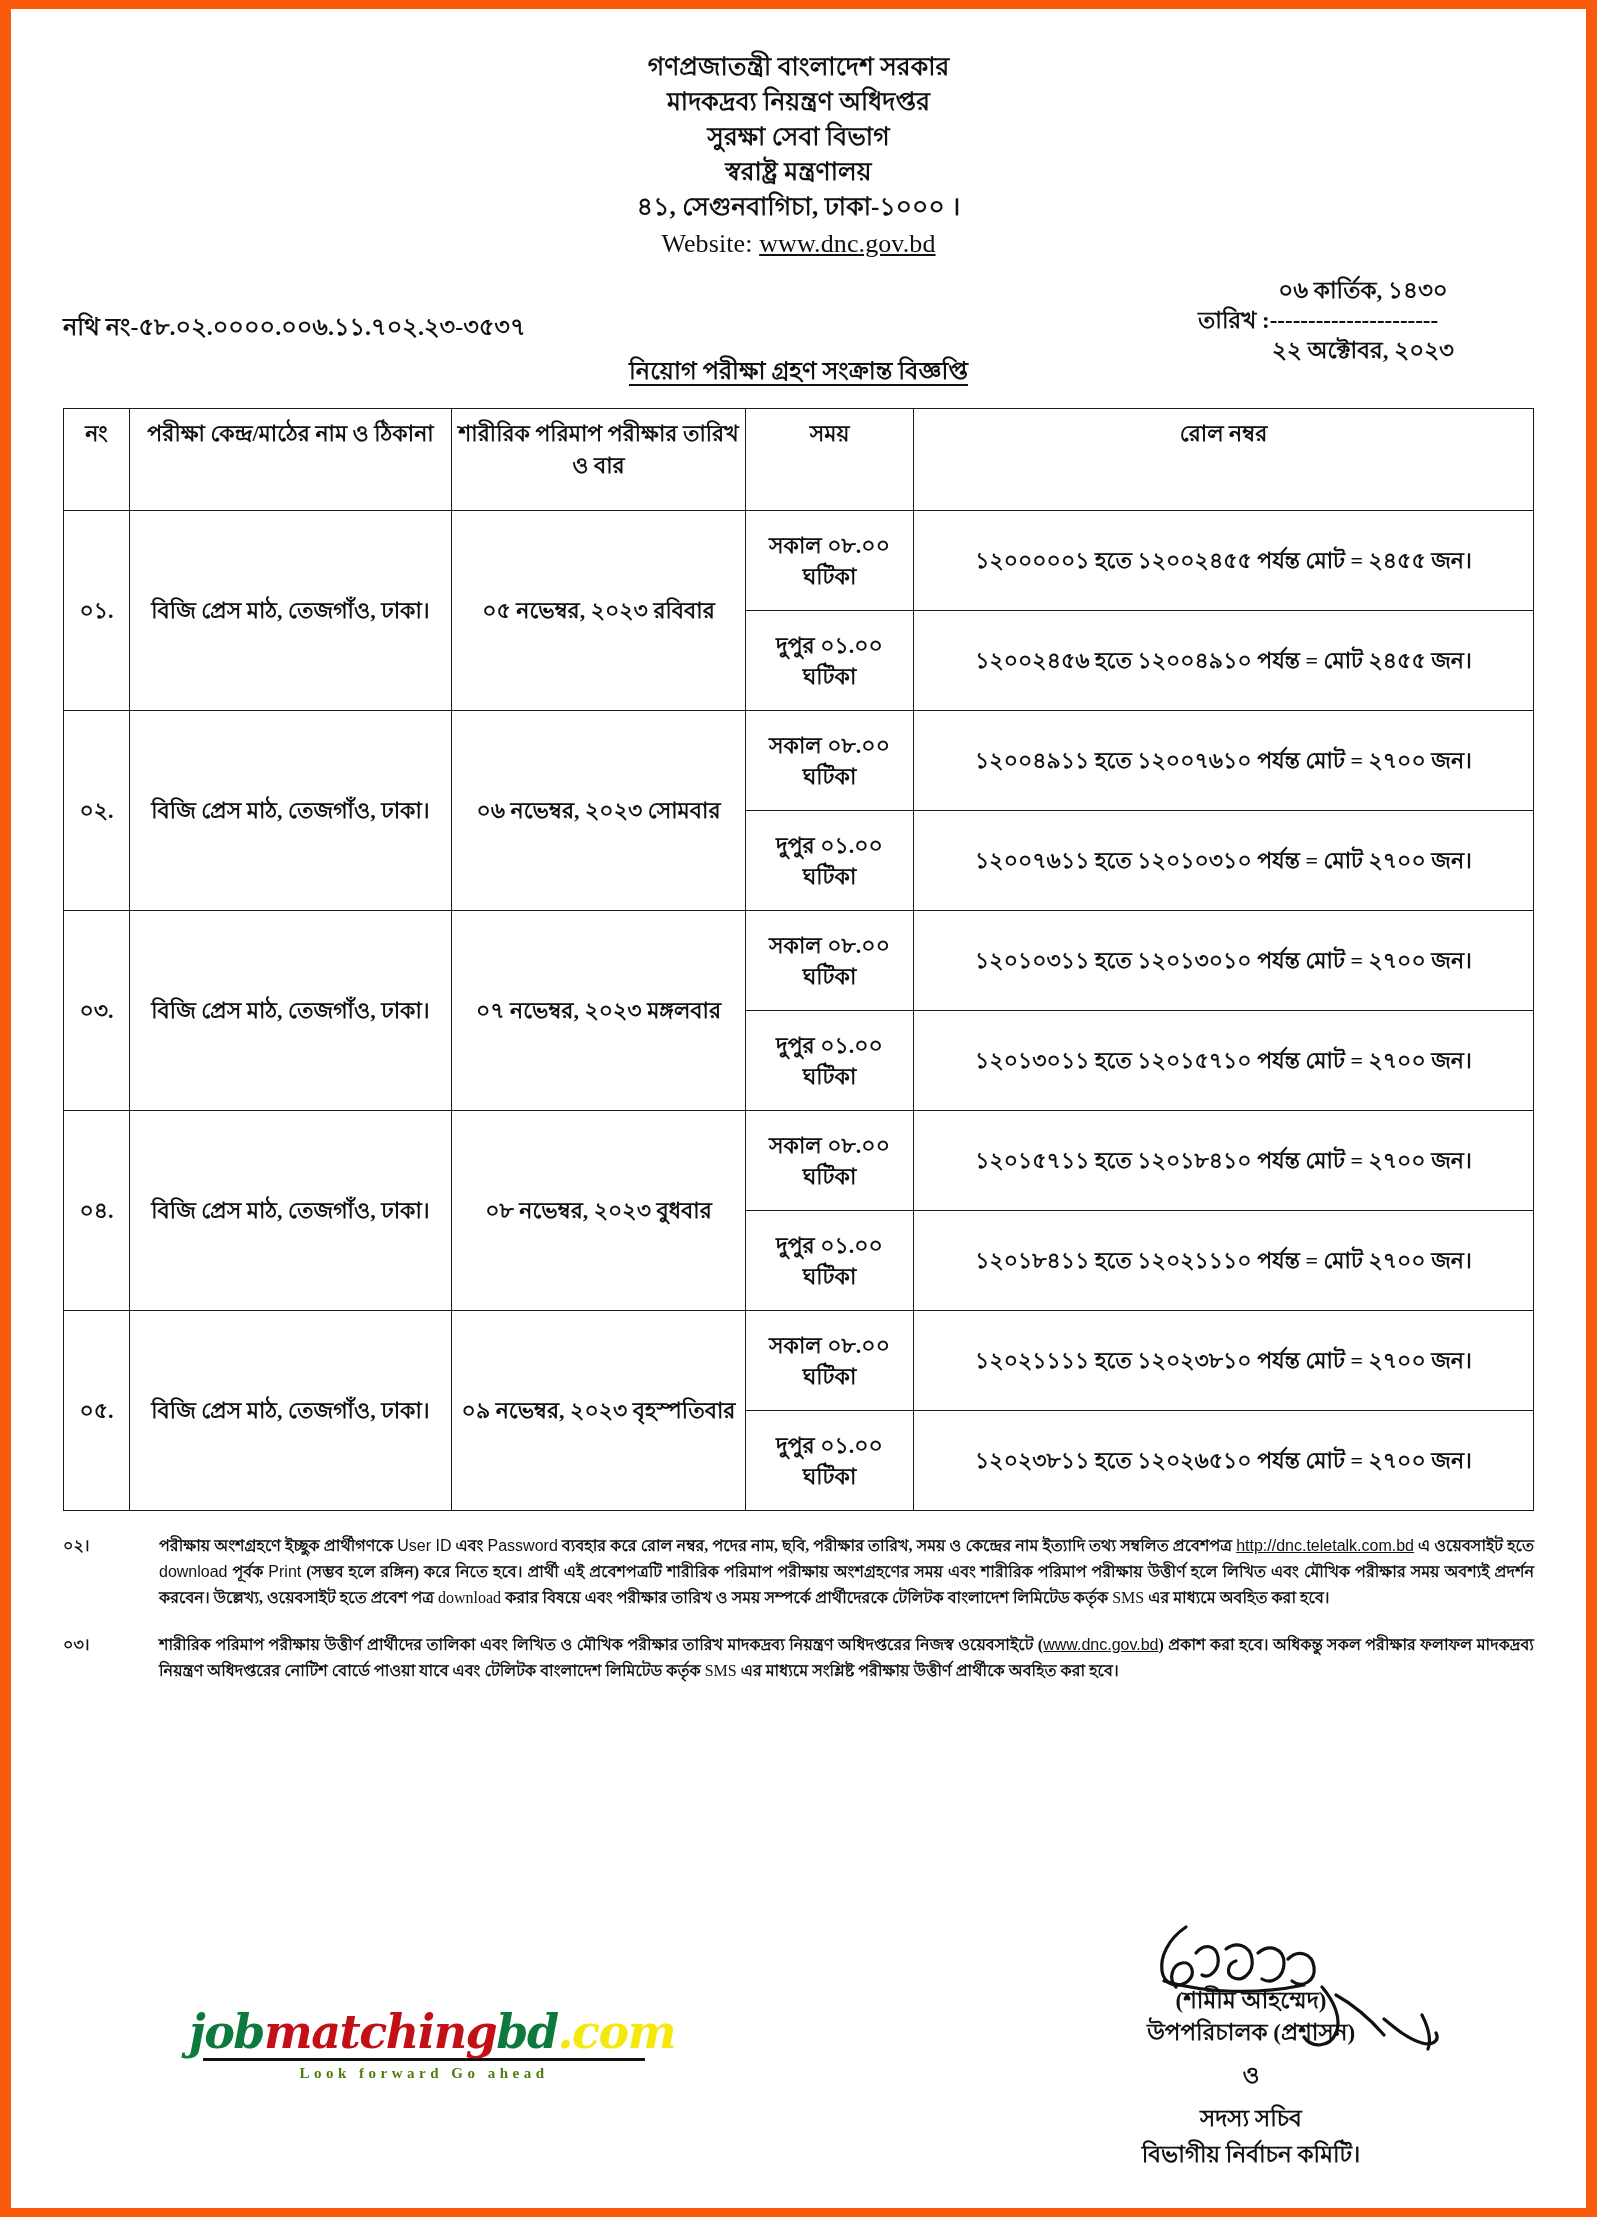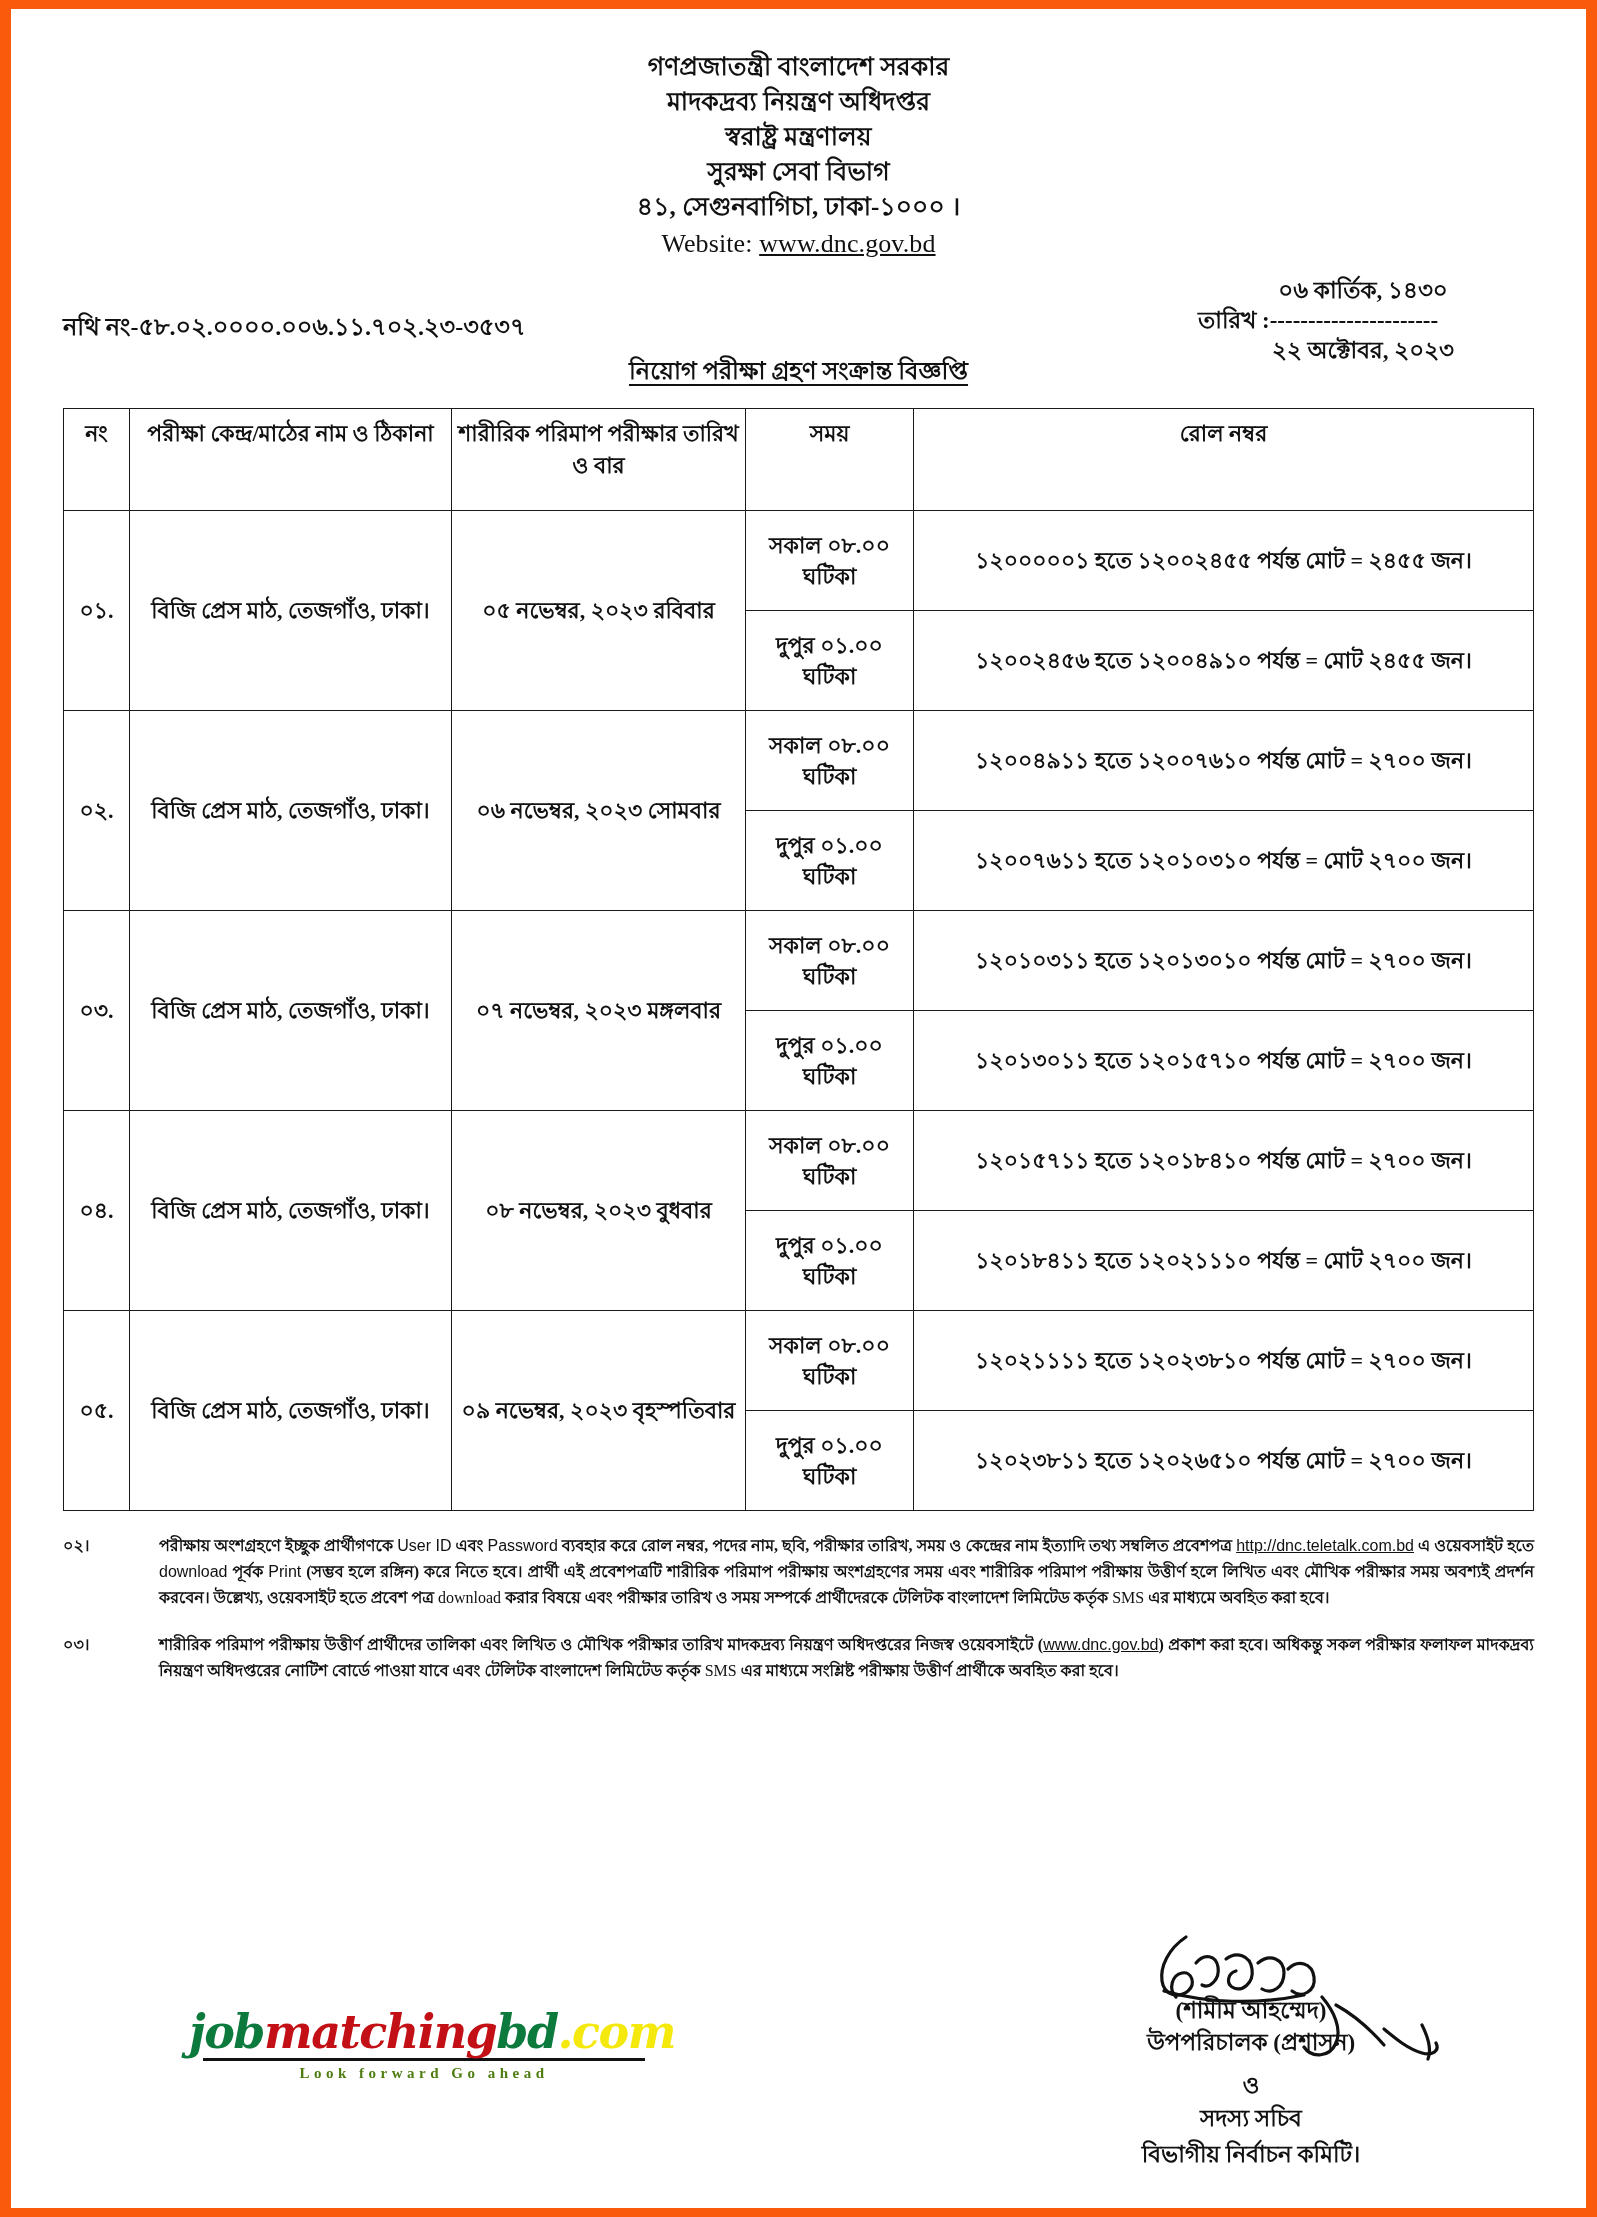--- a/index.html
+++ b/index.html
@@ -185,21 +185,21 @@
   }
   .sig-scribble {
     position: relative;
     height: 74px;
     margin-bottom: -12px;
   }
   .sig-scribble svg { position: absolute; left: 0; top: 0; }
   .sig-name { position: relative; z-index: 2; }
   .sig-role { position: relative; z-index: 2; }
   .sig-o { margin-top: 10px; }
-  .sig-line2 { }
+  .sig-line2 { margin-top: 10px; }
   .sig-line3 { margin-top: 4px; }
 
   
   .logo {
     position: absolute;
     left: 178px;
     bottom: 126px;
     width: 470px;
     text-align: center;
   }
@@ -232,22 +232,22 @@
 </head>
 <body>
 
 <div class="page-frame">
 <div class="page-sheet">
 <div class="paper">
 
   <div class="letterhead">
     <div>গণপ্রজাতন্ত্রী বাংলাদেশ সরকার</div>
     <div>মাদকদ্রব্য নিয়ন্ত্রণ অধিদপ্তর</div>
+    <div>সুরক্ষা সেবা বিভাগ</div>
     <div>স্বরাষ্ট্র মন্ত্রণালয়</div>
-    <div>সুরক্ষা সেবা বিভাগ</div>
     <div>৪১, সেগুনবাগিচা, ঢাকা-১০০০ ।</div>
     <div class="website"><span>Website: </span><span class="url">www.dnc.gov.bd</span></div>
   </div>
 
   <div class="memo-row">
     <div class="file-no">নথি নং-৫৮.০২.০০০০.০০৬.১১.৭০২.২৩-৩৫৩৭</div>
     <div class="date-block">
       <div class="bn-date">০৬ কার্তিক, ১৪৩০</div>
       <div class="date-mid">
         <span>তারিখ :</span>

